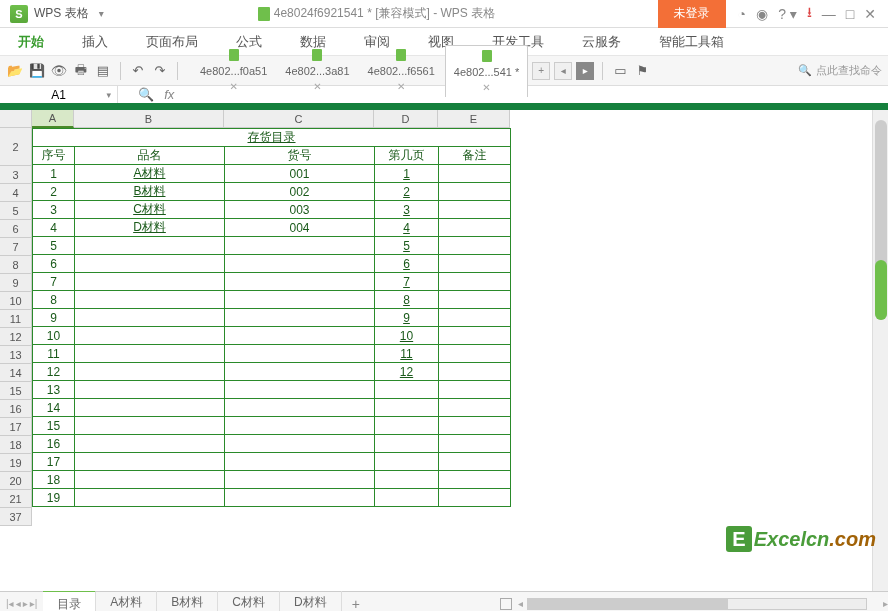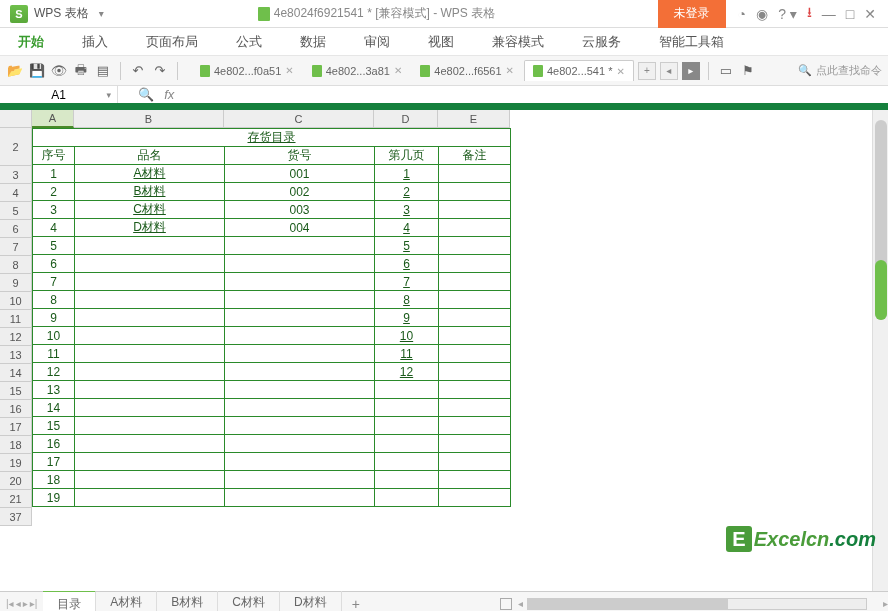--- a/index.html
+++ b/index.html
@@ -21,21 +21,21 @@
 
 .menubar { height: 28px; background: #fff; display: flex; align-items: center; padding: 0 18px; gap: 38px; font-size: 13px; color: #555; border-bottom: 1px solid #e6e6e6; }
 .menu-item { cursor: pointer; }
 .menu-item.active { color: #3a9c2f; font-weight: bold; }
 
 
 .toolbar { height: 30px; background: #f6f6f6; display: flex; align-items: center; padding: 0 6px; gap: 4px; border-bottom: 1px solid #ddd; font-size: 12px; color: #555; }
 .tb-icon { width: 18px; height: 18px; border: none; display: inline-flex; align-items: center; justify-content: center; font-size: 13px; cursor: pointer; color: #666; }
 .tb-sep { width: 1px; height: 18px; background: #ccc; margin: 0 4px; }
 .file-tabs { display: flex; align-items: center; gap: 2px; margin-left: 6px; }
-.file-tab { display: flex; align-items: center; gap: 4px; padding: 4px 8px; font-size: 11px; color: #666; cursor: pointer; border-radius: 2px 2px 0 0; }
+.file-tab { display: flex; align-items: center; gap: 4px; padding: 4px 8px; font-size: 11px; color: #666; cursor: pointer; border-radius: 2px 2px 0 0; flex-direction: column; }
 .file-tab.active { background: #fff; border: 1px solid #ccc; border-bottom: none; }
 .file-tab .x { color: #aaa; font-size: 10px; }
 .file-tab .di { width: 10px; height: 12px; background: #6fbf4b; border-radius: 1px; }
 .nav-btn { width: 18px; height: 18px; border: 1px solid #ccc; background: #f0f0f0; font-size: 10px; display: inline-flex; align-items: center; justify-content: center; cursor: pointer; color: #888; }
 .nav-btn.active { background: #888; color: #fff; border-color: #888; }
 .search-box { margin-left: auto; display: flex; align-items: center; gap: 4px; font-size: 11px; color: #999; }
 
 
 .fbar { height: 24px; background: #fff; display: flex; align-items: center; border-bottom: 7px solid #15803d; }
 .namebox { width: 118px; height: 100%; border-right: 1px solid #ddd; display: flex; align-items: center; justify-content: center; font-size: 12px; position: relative; }
@@ -68,21 +68,21 @@
 .st-tab { padding: 4px 14px; border-right: 1px solid #ddd; color: #666; cursor: pointer; }
 .st-tab.active { background: #fff; border-top: 2px solid #6fbf4b; }
 .st-add { padding: 4px 10px; color: #888; cursor: pointer; font-size: 14px; }
 .st-spacer { flex: 1; }
 .hscroll { width: 340px; height: 12px; background: #eee; border: 1px solid #ccc; margin-right: 16px; position: relative; }
 .hscroll .hthumb { position: absolute; left: 0; width: 200px; top: 0; bottom: 0; background: #ccc; }
 .st-sq { width: 12px; height: 12px; border: 1px solid #aaa; margin-right: 6px; }
 
 .watermark { position: absolute; right: 12px; bottom: 60px; font-size: 20px; font-weight: bold; font-style: italic; color: #4a9c3a; pointer-events: none; }
 .watermark .E { background: #4a9c3a; color: #fff; padding: 2px 6px; border-radius: 3px; margin-right: 2px; font-style: normal; }
-.watermark .orange { color: #15803d; }
+.watermark .orange { color: #a16207; }
 </style>
 </head>
 <body>
 
 <div class="titlebar">
   <div class="tb-left">
     <div class="logo-s">S</div>
     <span class="tb-title">WPS 表格</span>
     <span class="tb-dd">▾</span>
   </div>
@@ -106,21 +106,21 @@
 </div>
 
 <div class="menubar" id="menubar">
     <span class="menu-item active">开始</span>
     <span class="menu-item">插入</span>
     <span class="menu-item">页面布局</span>
     <span class="menu-item">公式</span>
     <span class="menu-item">数据</span>
     <span class="menu-item">审阅</span>
     <span class="menu-item">视图</span>
-    <span class="menu-item">兼容模式</span>
+    <span class="menu-item">开发工具</span>
     <span class="menu-item">云服务</span>
     <span class="menu-item">智能工具箱</span>
   </div>
 
 <div class="toolbar">
   <span class="tb-icon" style="color:#e8a23a">📂</span>
   <span class="tb-icon" style="color:#3a8aca">💾</span>
   <span class="tb-icon">👁</span>
   <span class="tb-icon">🖶</span>
   <span class="tb-icon">▤</span>

